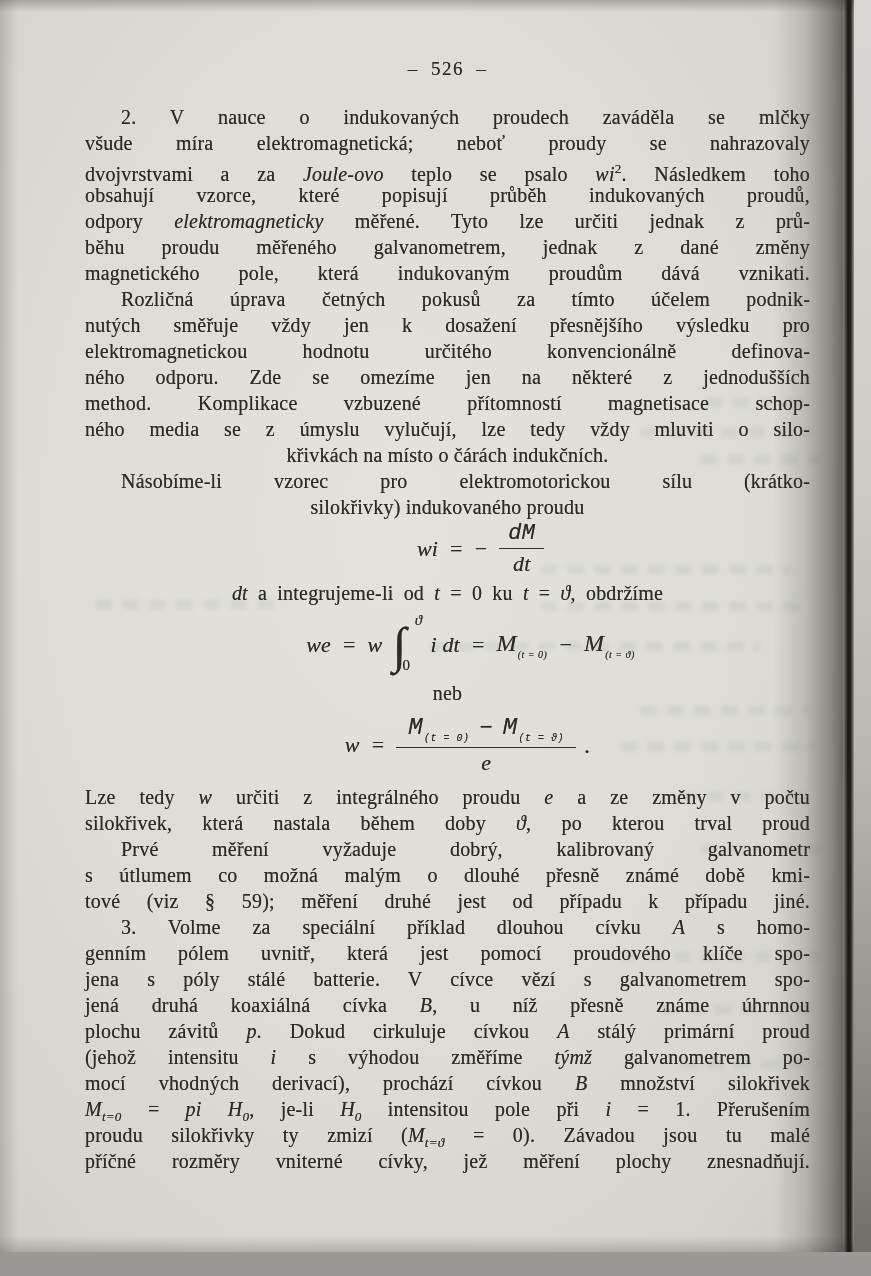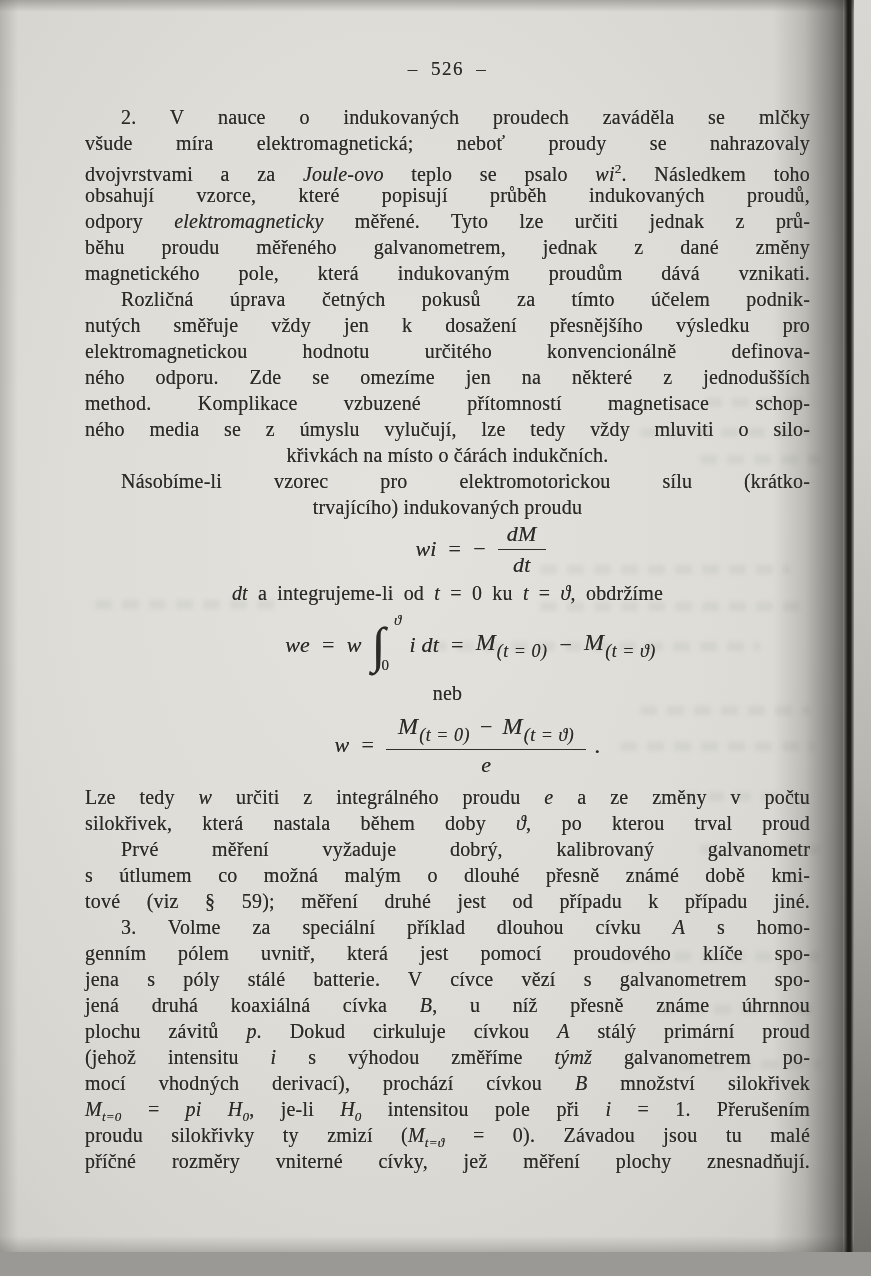--- a/index.html
+++ b/index.html
@@ -63,31 +63,31 @@
   .tline .sub { font-size: 66%; vertical-align: sub; font-style: italic; }
   .dtline .tline { word-spacing: 5px; }
   
   .formula {
     display: flex; justify-content: center; align-items: center; gap: 12px;
     font-size: 22px;
   }
   .mi { font-style: italic; }
   .big { font-size: 24px; font-style: italic; }
   .frac { display: inline-flex; flex-direction: column; align-items: center; }
-  .frac .num { border-bottom: 1.7px solid #2f2e2a; padding: 0 9px 2px; }
+  .frac .num { border-bottom: 1.7px solid #2f2e2a; padding: 0 9px 2px; font-family: Liberation Mono, monospace; }
   .frac .den { padding-top: 2px; }
   .f1 { padding-left: 66px; margin: 4px 0 6px; height: 50px; }
   .f2 { padding-left: 46px; margin: 10px 0 6px; height: 58px; }
   .f3 { padding-left: 40px; margin: 8px 0 8px; height: 62px; }
   .intwrap { position: relative; display: inline-block; padding: 0 16px 0 2px; margin: 0 -4px; }
   .int { font-size: 50px; line-height: 52px; display: inline-block; }
   .lim { position: absolute; font-size: 15px; }
   .lim.up { top: -7px; right: 0; font-style: italic; }
   .lim.lo { bottom: -3px; left: 12px; }
-  .msub .sub2 { font-size: 18px; vertical-align: -7px; margin-left: 1px; font-style: italic; letter-spacing: .5px; }
+  .msub .sub2 { font-size: 10px; vertical-align: -7px; margin-left: 1px; font-style: italic; letter-spacing: .5px; }
   .f3frac .num { display: inline-flex; align-items: baseline; gap: 10px; padding: 0 12px 3px; }
   .f3 .period { align-self: center; font-size: 24px; margin-left: -4px; }
 </style>
 </head>
 <body>
 
 <div class="scan">
 
   <div class="ghosts">
     <div class="ghost" style="left:705px; top:398px; width:110px;"></div>
@@ -125,21 +125,21 @@
         <div class="tline just"><span>nutých směřuje vždy jen k dosažení přesnějšího výsledku pro</span></div>
         <div class="tline just"><span>elektromagnetickou hodnotu určitého konvencionálně definova-</span></div>
         <div class="tline just"><span>ného odporu. Zde se omezíme jen na některé z jednodušších</span></div>
         <div class="tline just"><span>method. Komplikace vzbuzené přítomností magnetisace schop-</span></div>
         <div class="tline just"><span>ného media se z úmyslu vylučují, lze tedy vždy mluviti o silo-</span></div>
         <div class="tline"><span>křivkách na místo o čárách indukčních.</span></div>
       </div>
 
     <div class="para">
         <div class="tline just ind"><span>Násobíme-li vzorec pro elektromotorickou sílu (krátko-</span></div>
-        <div class="tline"><span>trvajícího) indukovaných proudu</span></div>
+        <div class="tline"><span>silokřivky) indukovaného proudu</span></div>
       </div>
 
     <div class="formula f1">
       <span class="mi">wi</span>
       <span>=</span>
       <span>−</span>
       <span class="frac">
         <span class="num mi">dM</span>
         <span class="den mi">dt</span>
       </span>

